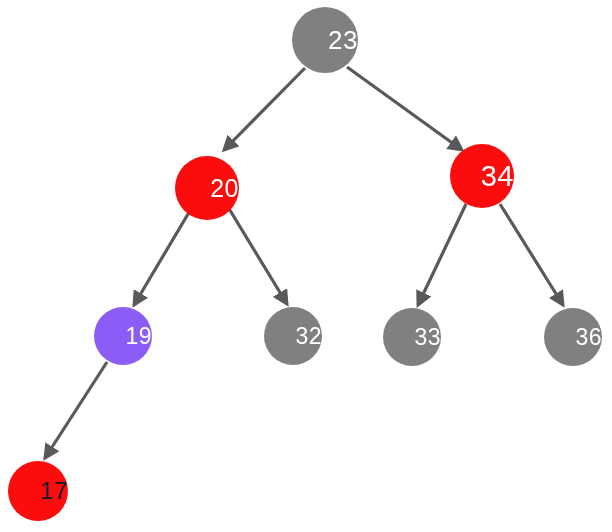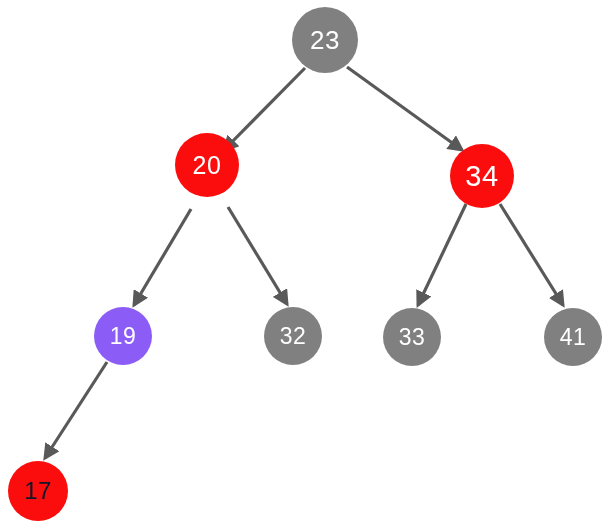--- a/index.html
+++ b/index.html
@@ -1,21 +1,21 @@
 <!DOCTYPE html>
 <html><head>
 <meta charset="utf-8">
 <style>
   html,body{margin:0;padding:0;background:#ffffff;}
   body{width:612px;height:532px;overflow:hidden;
        font-family:"Liberation Sans",sans-serif;}
   #tree-canvas{position:relative;width:612px;height:532px;background:#ffffff;}
   svg.edge-layer{position:absolute;left:0;top:0;width:612px;height:532px;}
   .node{position:absolute;border-radius:50%;
-        display:flex;align-items:center;justify-content:center;
+        display:flex;align-items:center;justify-content:flex-end;
         color:#ffffff;font-weight:400;line-height:1;
         box-sizing:border-box;}
   .node-label{pointer-events:none;letter-spacing:.5px;}
 </style>
 </head>
 <body>
 
 <div id="tree-canvas">
 
   <svg class="edge-layer" viewBox="0 0 612 532" xmlns="http://www.w3.org/2000/svg">
@@ -32,36 +32,36 @@
         <line x1="466" y1="204" x2="418" y2="305" stroke="#595959" stroke-width="3.2" marker-end="url(#arrowhead)"></line>
         <line x1="500" y1="204" x2="563" y2="305" stroke="#595959" stroke-width="3.2" marker-end="url(#arrowhead)"></line>
         <line x1="107" y1="362" x2="45" y2="458" stroke="#595959" stroke-width="3.2" marker-end="url(#arrowhead)"></line>
       </g>
   </svg>
 
   <div id="nodes-group">
       <div class="node" style="left: 292px; top: 7px; width: 66px; height: 66px; background: rgb(128, 128, 128); font-size: 26px; color: rgb(255, 255, 255);">
         <span class="node-label">23</span>
       </div>
-      <div class="node" style="left: 175px; top: 133px; width: 64px; height: 64px; background: rgb(252, 13, 13); font-size: 25px; color: rgb(255, 255, 255);">
+      <div class="node" style="left: 175px; top: 156px; width: 64px; height: 64px; background: rgb(252, 13, 13); font-size: 25px; color: rgb(255, 255, 255);">
         <span class="node-label">20</span>
       </div>
       <div class="node" style="left: 450px; top: 144px; width: 64px; height: 64px; background: rgb(252, 13, 13); font-size: 29px; color: rgb(255, 255, 255);">
         <span class="node-label">34</span>
       </div>
       <div class="node" style="left: 94px; top: 307px; width: 58px; height: 58px; background: #8b5cf6; font-size: 23px; color: rgb(255, 255, 255);">
         <span class="node-label">19</span>
       </div>
       <div class="node" style="left: 264px; top: 307px; width: 58px; height: 58px; background: rgb(128, 128, 128); font-size: 23px; color: rgb(255, 255, 255);">
         <span class="node-label">32</span>
       </div>
       <div class="node" style="left: 383px; top: 308px; width: 58px; height: 58px; background: rgb(128, 128, 128); font-size: 23px; color: rgb(255, 255, 255);">
         <span class="node-label">33</span>
       </div>
       <div class="node" style="left: 544px; top: 308px; width: 58px; height: 58px; background: rgb(128, 128, 128); font-size: 23px; color: rgb(255, 255, 255);">
-        <span class="node-label">41</span>
+        <span class="node-label">36</span>
       </div>
       <div class="node" style="left: 8px; top: 461px; width: 60px; height: 60px; background: rgb(252, 13, 13); font-size: 24px; color: #0f172a;">
         <span class="node-label">17</span>
       </div>
     </div>
 
 </div>
 
 </body></html>

